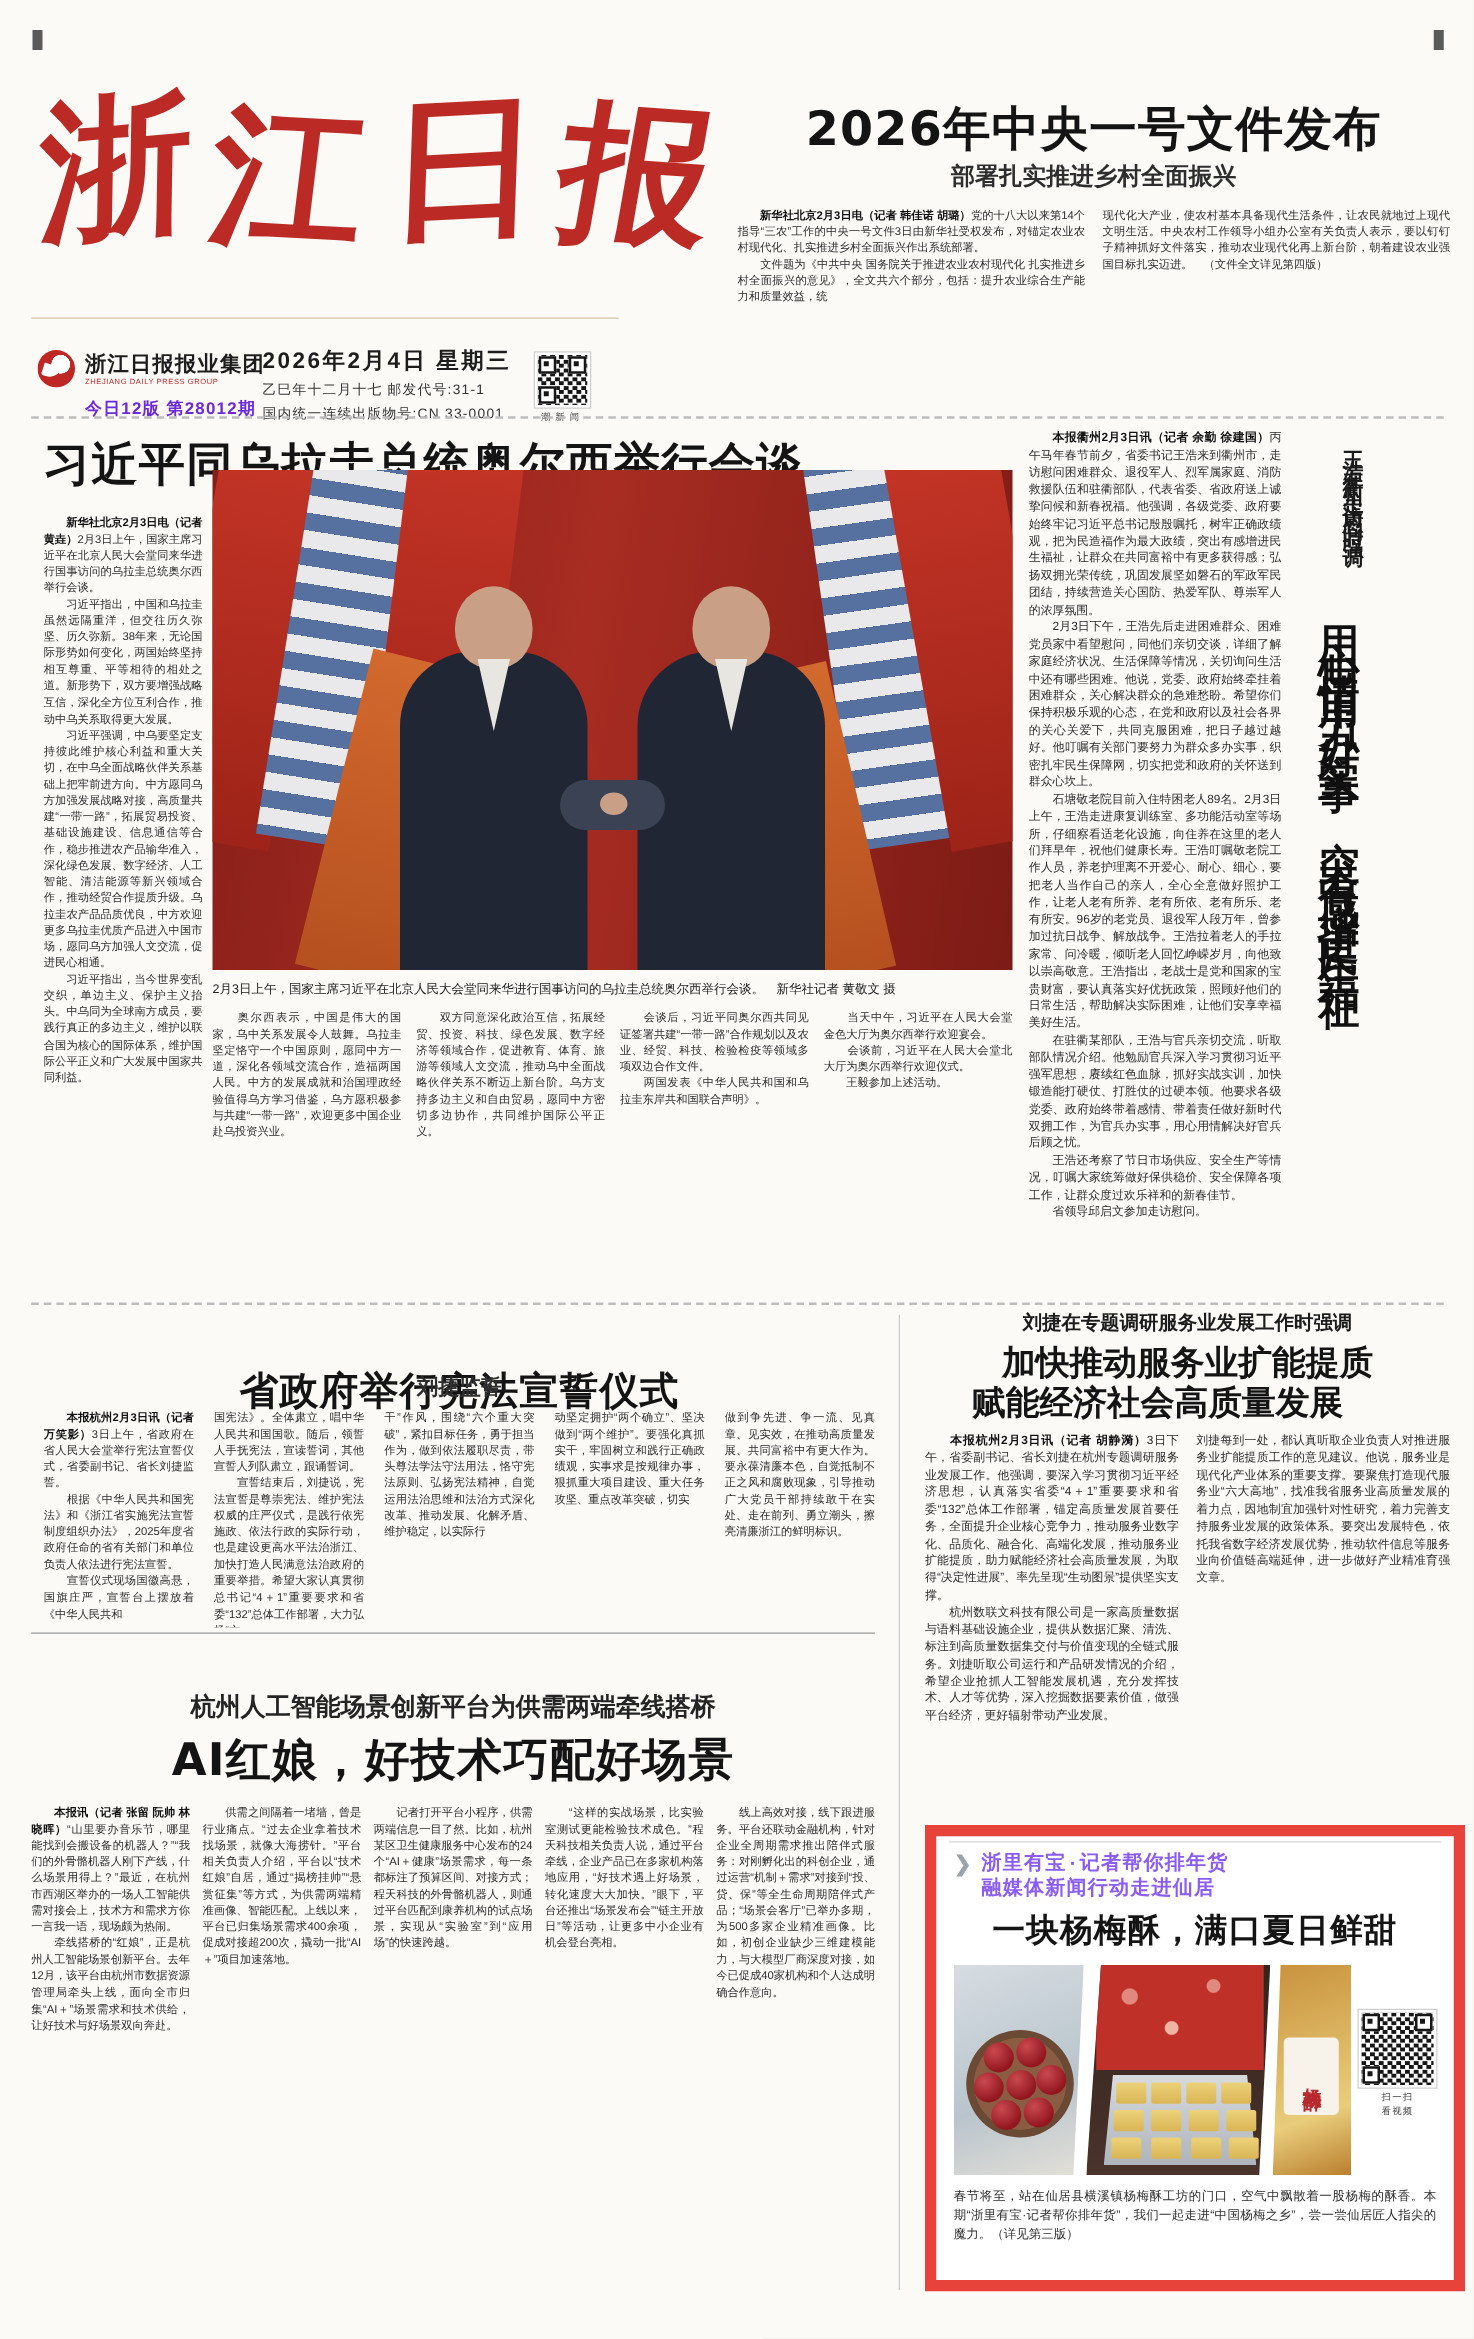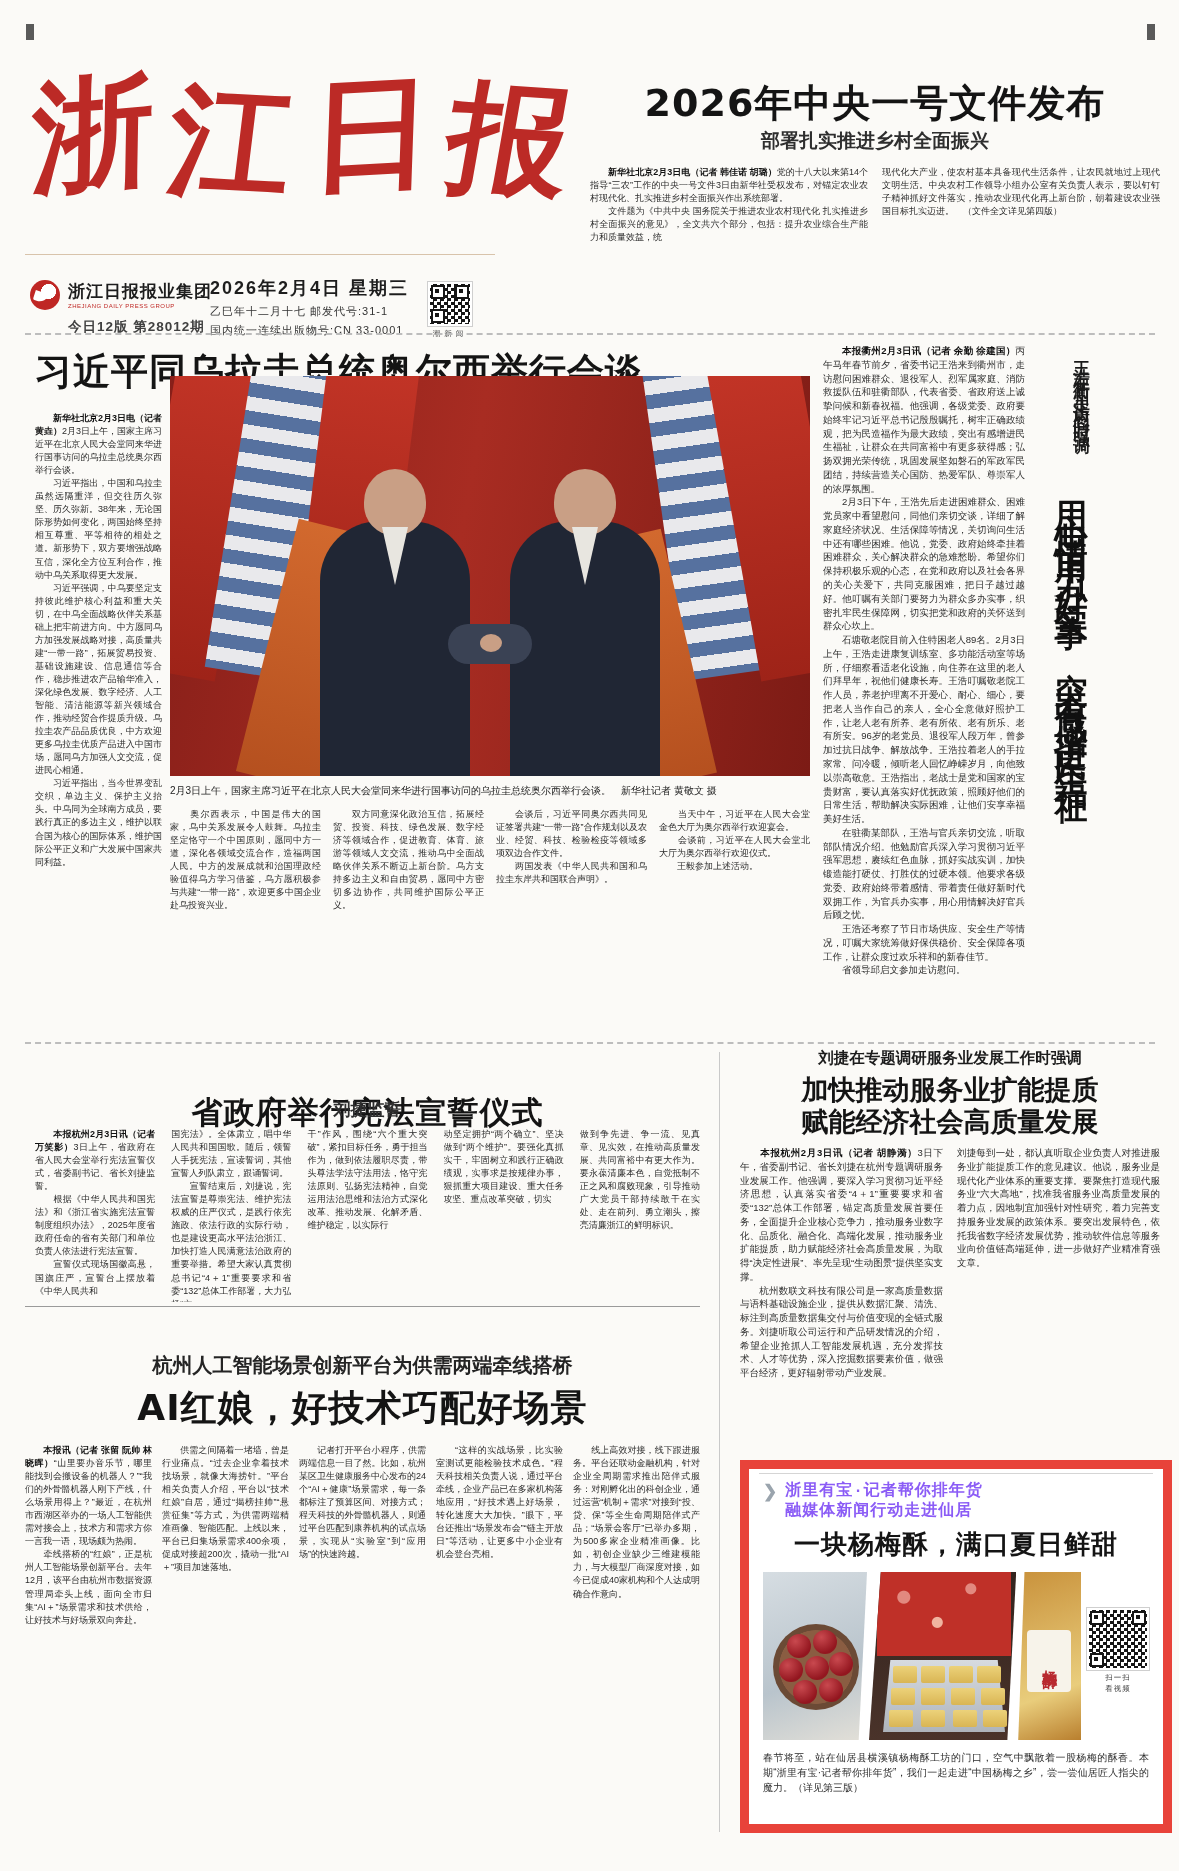--- a/index.html
+++ b/index.html
@@ -15,21 +15,21 @@
   .masthead span:nth-child(2){transform:rotate(3deg) skewX(-4deg) translateY(8px);}
   .masthead span:nth-child(3){transform:rotate(-3deg) skewX(-5deg);}
   .masthead span:nth-child(4){transform:rotate(4deg) skewX(-6deg) translateY(6px);}
   .thinrule{height:1px;background:#d8c3ab;}
   .logo-circ{width:30px;height:30px;border-radius:50%;background:
       radial-gradient(circle at 62% 38%, #fff 0 28%, transparent 29%),#bf2724;position:relative;}
   .logo-circ:after{content:"";position:absolute;left:4px;top:12px;width:14px;height:10px;
       border-radius:0 0 12px 2px;background:#fff;transform:rotate(18deg);}
   .grp-name{font-size:17px;font-weight:bold;color:#1d1d1d;letter-spacing:1px;}
   .grp-en{font-size:6px;color:#bf2724;letter-spacing:.5px;}
-  .edition{font-size:13.5px;font-weight:bold;color:#404040;margin-top:6px;letter-spacing:1px;}
+  .edition{font-size:13.5px;font-weight:bold;color:#6d28d9;margin-top:6px;letter-spacing:1px;}
   .dateline1{font-size:18px;font-weight:bold;color:#1d1d1d;letter-spacing:2px;}
   .dateline2{font-size:11px;color:#333;margin-top:4px;letter-spacing:1px;}
   
   .qr{position:relative;background:repeating-conic-gradient(#161616 0% 25%, #ffffff 0% 50%);
       background-size:7px 7px;border:2px solid #fff;outline:1px solid #cfcfcf;}
   .qr .fp{position:absolute;width:10px;height:10px;border:2.5px solid #161616;background:#fff;}
   .qr .fp i{position:absolute;left:2px;top:2px;width:4px;height:4px;background:#161616;display:block;}
   .qr .fp.tl{left:1px;top:1px}.qr .fp.tr{right:1px;top:1px}.qr .fp.bl{left:1px;bottom:1px}
   .qr-cap{font-size:7.5px;color:#444;text-align:center;letter-spacing:4px;margin-top:3px;}
   .dashed{border-top:2px dashed #bdbdbd;}
@@ -229,21 +229,21 @@
 　　宣誓结束后，刘捷说，宪法宣誓是尊崇宪法、维护宪法权威的庄严仪式，是践行依宪施政、依法行政的实际行动，也是建设更高水平法治浙江、加快打造人民满意法治政府的重要举措。希望大家认真贯彻总书记“4＋1”重要要求和省委“132”总体工作部署，大力弘扬“六</div>
     <div class="bcol" style="flex:1;">干”作风，围绕“六个重大突破”，紧扣目标任务，勇于担当作为，做到依法履职尽责，带头尊法学法守法用法，恪守宪法原则、弘扬宪法精神，自觉运用法治思维和法治方式深化改革、推动发展、化解矛盾、维护稳定，以实际行</div>
     <div class="bcol" style="flex:1;">动坚定拥护“两个确立”、坚决做到“两个维护”。要强化真抓实干，牢固树立和践行正确政绩观，实事求是按规律办事，狠抓重大项目建设、重大任务攻坚、重点改革突破，切实</div>
     <div class="bcol" style="flex:1;">做到争先进、争一流、见真章、见实效，在推动高质量发展、共同富裕中有更大作为。要永葆清廉本色，自觉抵制不正之风和腐败现象，引导推动广大党员干部持续敢干在实处、走在前列、勇立潮头，擦亮清廉浙江的鲜明标识。</div>
   </div>
 
   <div class="abs vr" style="left:719px;top:1052px;height:780px;"></div>
 
   <div class="abs center" style="left:740px;top:1048px;width:420px;font-size:15.5px;font-weight:bold;color:#1c1c1c;">刘捷在专题调研服务业发展工作时强调</div>
   <div class="abs h-m center" style="left:740px;top:1072px;width:420px;">加快推动服务业扩能提质</div>
-  <div class="abs h-m center" style="left:740px;top:1104px;width:420px;font-family:Liberation Serif, serif;">赋能经济社会高质量发展</div>
+  <div class="abs h-m center" style="left:716px;top:1104px;width:420px;font-family:Liberation Serif, serif;">赋能经济社会高质量发展</div>
   <div class="abs brow" style="left:740px;top:1146px;width:420px;height:308px;gap:14px;">
     <div class="bcol" style="flex:1;font-size:9.5px;">　　<b class="byl">本报杭州2月3日讯（记者 胡静漪）</b><span>3日下午，省委副书记、省长刘捷在杭州专题调研服务业发展工作。他强调，要深入学习贯彻习近平经济思想，认真落实省委“4＋1”重要要求和省委“132”总体工作部署，锚定高质量发展首要任务，全面提升企业核心竞争力，推动服务业数字化、品质化、融合化、高端化发展，推动服务业扩能提质，助力赋能经济社会高质量发展，为取得“决定性进展”、率先呈现“生动图景”提供坚实支撑。
 　　杭州数联文科技有限公司是一家高质量数据与语料基础设施企业，提供从数据汇聚、清洗、标注到高质量数据集交付与价值变现的全链式服务。刘捷听取公司运行和产品研发情况的介绍，希望企业抢抓人工智能发展机遇，充分发挥技术、人才等优势，深入挖掘数据要素价值，做强平台经济，更好辐射带动产业发展。</span></div>
     <div class="bcol" style="flex:1;font-size:9.5px;">刘捷每到一处，都认真听取企业负责人对推进服务业扩能提质工作的意见建议。他说，服务业是现代化产业体系的重要支撑。要聚焦打造现代服务业“六大高地”，找准我省服务业高质量发展的着力点，因地制宜加强针对性研究，着力完善支持服务业发展的政策体系。要突出发展特色，依托我省数字经济发展优势，推动软件信息等服务业向价值链高端延伸，进一步做好产业精准育强文章。</div>
   </div>
 
   <div class="abs solid-sep" style="left:25px;top:1306px;width:675px;"></div>
 
   <div class="abs center" style="left:25px;top:1352px;width:675px;font-size:20px;font-weight:bold;color:#242424;">杭州人工智能场景创新平台为供需两端牵线搭桥</div>
   <div class="abs h-xl center" style="left:25px;top:1384px;width:675px;font-size:36px;">AI红娘，好技术巧配好场景</div>

